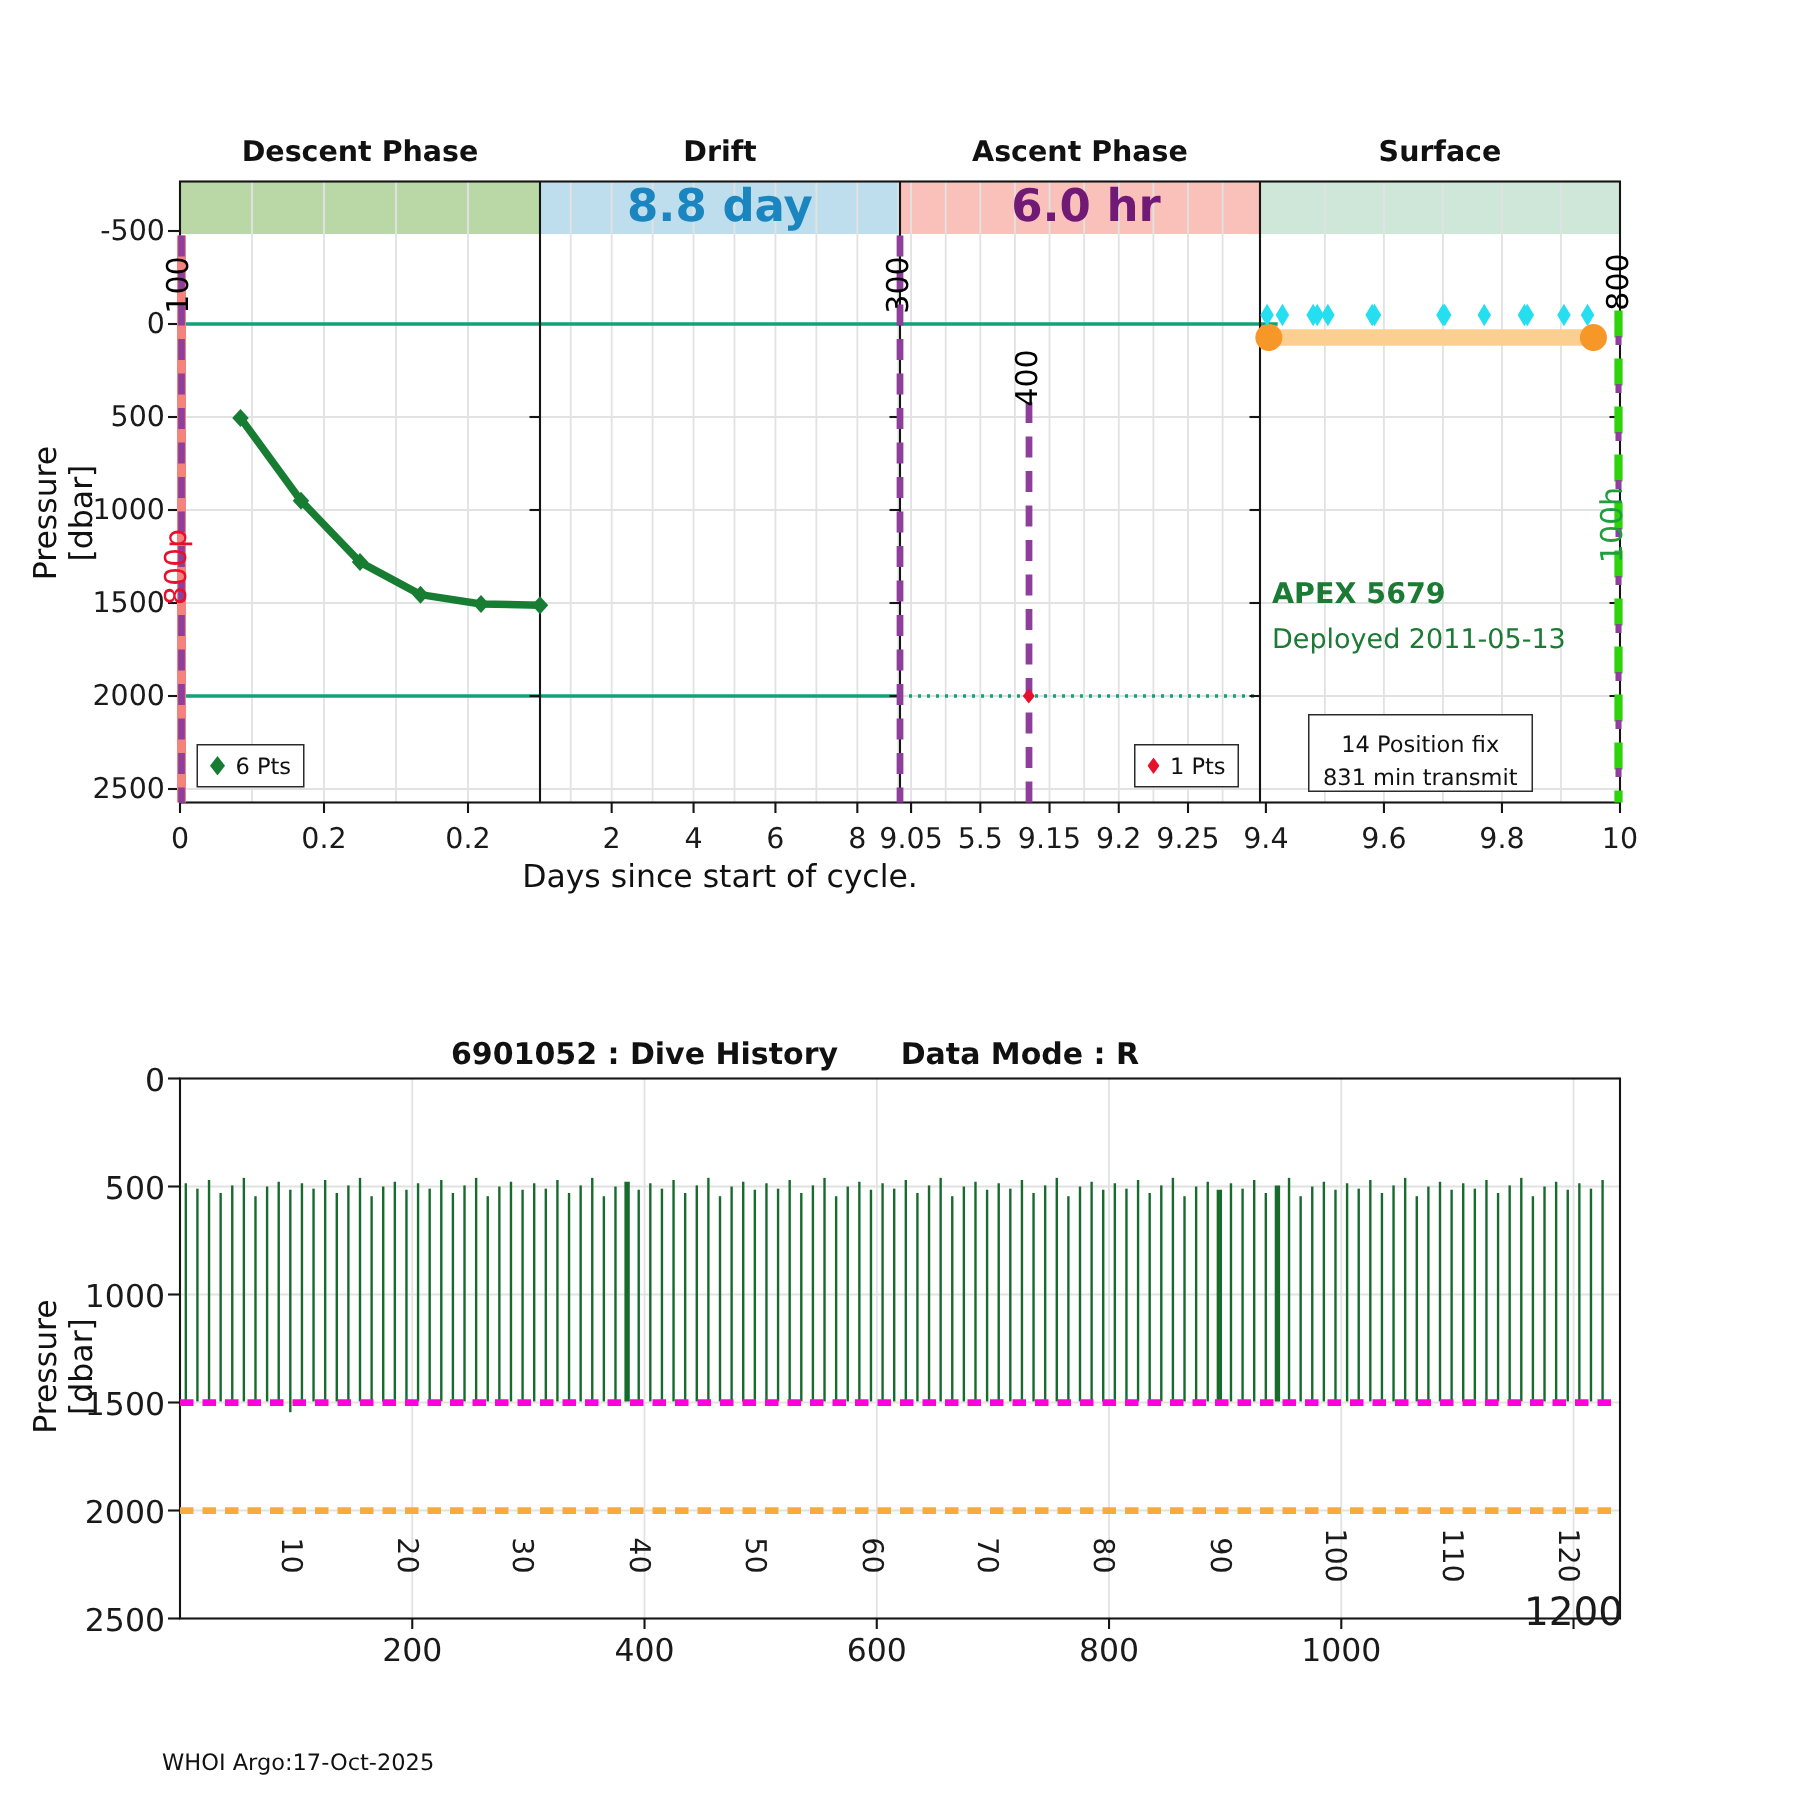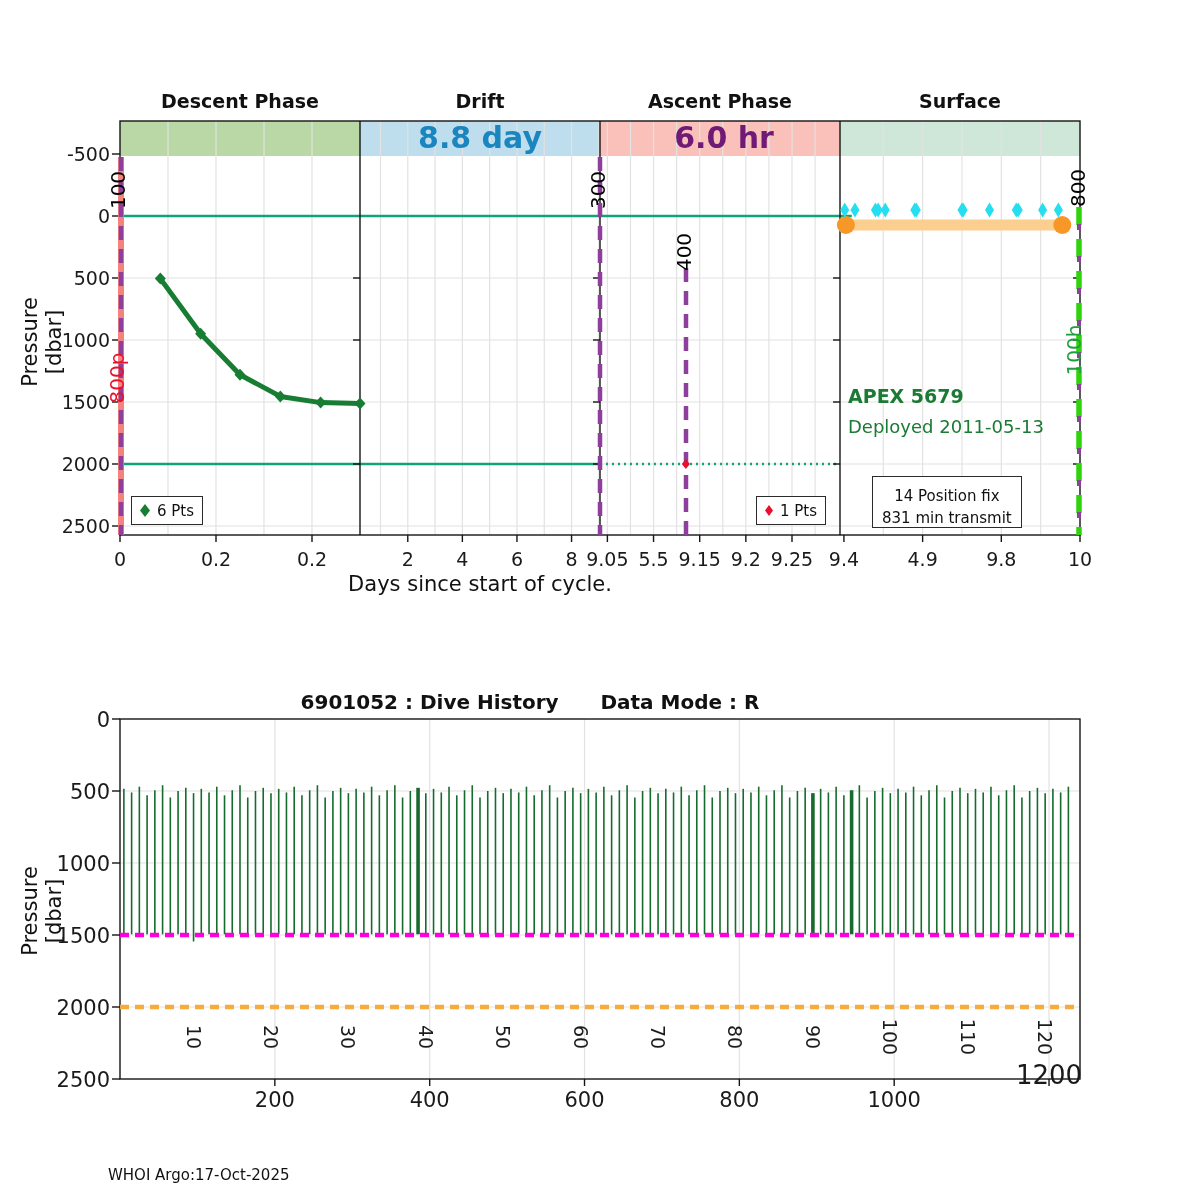--- a/index.html
+++ b/index.html
@@ -354,21 +354,21 @@
       <div class="abs tick-label xtick" style="left:372.7707006369427px;top:548px;">2</div>
       <div class="abs tick-label xtick" style="left:427.3657870791629px;top:548px;">4</div>
       <div class="abs tick-label xtick" style="left:481.96087352138306px;top:548px;">6</div>
       <div class="abs tick-label xtick" style="left:536.5559599636033px;top:548px;">8</div>
       <div class="abs tick-label xtick" style="left:572.3846153846163px;top:548px;">9.05</div>
       <div class="abs tick-label xtick" style="left:618.5384615384614px;top:548px;">5.5</div>
       <div class="abs tick-label xtick" style="left:664.6923076923083px;top:548px;">9.15</div>
       <div class="abs tick-label xtick" style="left:710.8461538461535px;top:548px;">9.2</div>
       <div class="abs tick-label xtick" style="left:757.0000000000003px;top:548px;">9.25</div>
       <div class="abs tick-label xtick" style="left:808.9344262295081px;top:548px;">9.4</div>
-      <div class="abs tick-label xtick" style="left:887.6229508196718px;top:548px;">4.9</div>
+      <div class="abs tick-label xtick" style="left:887.6229508196718px;top:548px;">9.6</div>
       <div class="abs tick-label xtick" style="left:966.3114754098362px;top:548px;">9.8</div>
       <div class="abs tick-label xtick" style="left:1045px;top:548px;">10</div>
       <div class="abs tick-label ytick" style="left:30px;top:143px;">-500</div>
       <div class="abs tick-label ytick" style="left:30px;top:205px;">0</div>
       <div class="abs tick-label ytick" style="left:30px;top:267px;">500</div>
       <div class="abs tick-label ytick" style="left:30px;top:329px;">1000</div>
       <div class="abs tick-label ytick" style="left:30px;top:391px;">1500</div>
       <div class="abs tick-label ytick" style="left:30px;top:453px;">2000</div>
       <div class="abs tick-label ytick" style="left:30px;top:515px;">2500</div>
       <div class="abs tick-label xtick" style="left:239.8387096774194px;top:1088px;font-size:21px;">200</div>

